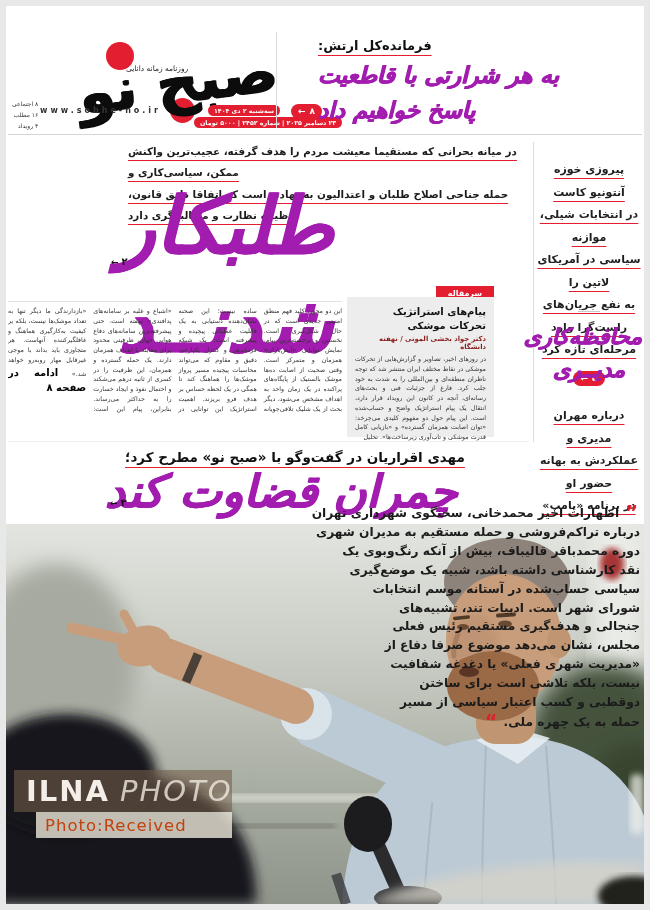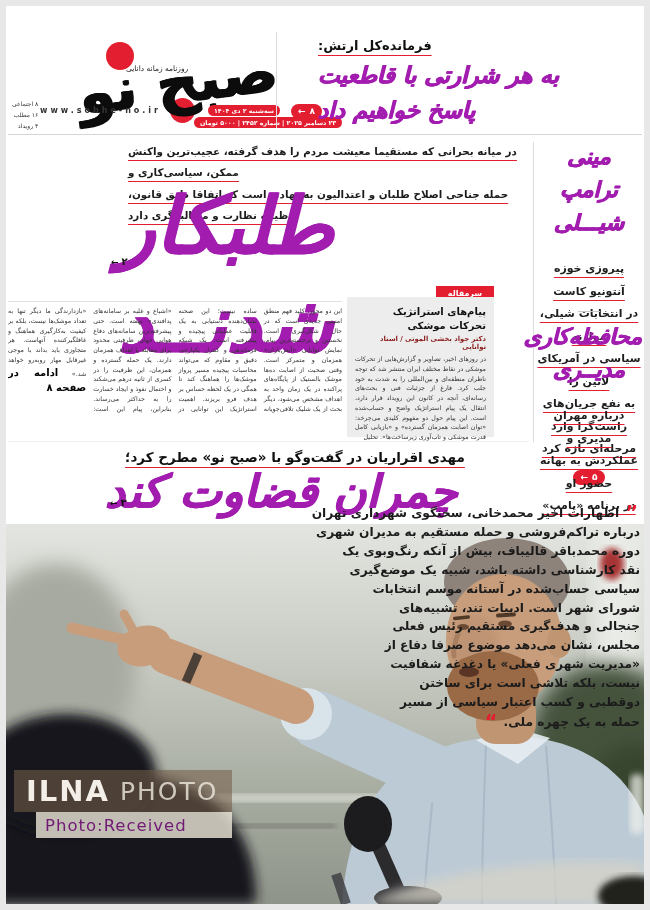--- a/index.html
+++ b/index.html
@@ -62,23 +62,23 @@
   
   .photo{left:6px;top:524px;width:638px;height:380px;overflow:hidden;}
   .quote{left:288px;top:503px;width:352px;font-size:12.2px;font-weight:bold;color:#1b1b1b;
          line-height:1.55;text-align:right;z-index:5;}
   .head-avoid{float:left;width:95px;height:205px;
               shape-outside:polygon(0% 0%, 100% 65%, 100% 100%, 0% 100%);}
   .qmark{color:#e31e30;font-size:19px;font-weight:bold;line-height:1;vertical-align:-2px;padding:0 2px;}
   .wm1{left:14px;top:770px;width:218px;height:42px;background:rgba(118,94,74,0.58);display:flex;align-items:center;
        gap:10px;padding:8px 12px;box-sizing:border-box;direction:ltr;z-index:6;}
   .wm1 .agency{font-size:29px;font-weight:bold;color:#f3efe8;letter-spacing:2px;}
-  .wm1 .label{font-size:25px;color:rgba(242,237,227,0.78);letter-spacing:2px;}
+  .wm1 .label{font-size:29px;color:rgba(242,237,227,0.78);letter-spacing:2px;font-style:italic;}
   .wm2{left:36px;top:812px;width:196px;height:26px;background:rgba(233,227,214,0.82);display:flex;align-items:center;
-       padding:0 9px;box-sizing:border-box;font-size:16.5px;color:#701a75;letter-spacing:1px;direction:ltr;z-index:6;}
+       padding:0 9px;box-sizing:border-box;font-size:16.5px;color:#c2410c;letter-spacing:1px;direction:ltr;z-index:6;}
 </style>
 </head>
 <body>
 
 <div class="page">
   <div class="sheet"></div>
 
   <div class="abs logo-dot" style="left:106px;top:42px;width:28px;height:28px;"></div>
   <div class="abs logo-dot" style="left:170px;top:98px;width:25px;height:25px;"></div>
   <div class="abs logo">صبح نو</div>
@@ -107,22 +107,20 @@
 حمله جناحی اصلاح طلبان و اعتدالیون به نهادی است که اتفاقا طبق قانون، وظیفه نظارت و مطالبه‌گری دارد</div>
   <div class="abs lead-headline heavy center">طلبکار شدنــد</div>
   <div class="mini-ref" style="left:111px;top:256px;">
     <span>۲</span>
     <span class="arr">←</span>
   </div>
 
   <div class="abs rule-v" style="left:533px;top:142px;height:300px;"></div>
 
   <div class="side-story" style="top:140px;">
-    <div class="side-headline heavy preline">مینی ترامپ
-شیـــلی</div>
     <div class="side-deck preline redline">پیروزی خوزه آنتونیو کاست
 در انتخابات شیلی، موازنه
 سیاسی در آمریکای لاتین را
 به نفع جریان‌های راست‌گرا وارد
 مرحله‌ای تازه کرد</div>
     <div class="pill">
       <span class="num">۵</span>
       <span class="arr">←</span>
     </div>
   </div>
@@ -137,21 +135,21 @@
 در برنامه «پامپ»</div>
     <div class="pill">
       <span class="num">۷و۶</span>
       <span class="arr">←</span>
     </div>
   </div>
 
   <div class="abs edit-tab">سرمقاله</div>
   <div class="abs edit-box">
     <div class="edit-title">پیام‌های استراتژیک تحرکات موشکی</div>
-    <div class="edit-byline">دکتر جواد بخشی الموتی / استاد توانایی</div>
+    <div class="edit-byline">دکتر جواد بخشی الموتی / نهفته دانشگاه</div>
     <div class="edit-leadcol">در روزهای اخیر، تصاویر و گزارش‌هایی از تحرکات موشکی در نقاط مختلف ایران منتشر شد که توجه ناظران منطقه‌ای و بین‌المللی را به شدت به خود جلب کرد. فارغ از جزئیات فنی و بحث‌های رسانه‌ای، آنچه در کانون این رویداد قرار دارد، انتقال یک پیام استراتژیک واضح و حساب‌شده است. این پیام حول دو مفهوم کلیدی می‌چرخد: «توان اصابت همزمان گسترده» و «بازیابی کامل قدرت موشکی و تاب‌آوری زیرساخت‌ها». تحلیل</div>
   </div>
   <div class="abs rule-h" style="left:8px;top:301px;width:334px;background:#e2e2e2;"></div>
   <div class="abs edit-cols">
     <span>این دو محور، کلید فهم منطق امنیتی جدیدی است که در حال شکل‌گیری است. نخستین و برجسته‌ترین پیام، نمایش توانایی «آتش‌باران» همزمان و متمرکز است. وقتی صحبت از اصابت ده‌ها موشک بالستیک از پایگاه‌های پراکنده در یک زمان واحد به اهداف مشخص می‌شود، دیگر بحث از یک شلیک تلافی‌جویانه ساده نیست؛ این صحنه نشان‌دهنده دستیابی به یک قابلیت عملیاتی پیچیده و پیشرفته است: یک شبکه فرماندهی و کنترل یکپارچه، دقیق و مقاوم که می‌تواند محاسبات پیچیده مسیر پرواز موشک‌ها را هماهنگ کند تا همگی در یک لحظه حساس بر هدف فرو بریزند. اهمیت استراتژیک این توانایی در «اشباع و غلبه بر سامانه‌های پدافندی» نهفته است. حتی پیشرفته‌ترین سامانه‌های دفاع هوایی جهان، ظرفیتی محدود برای مقابله با اهداف همزمان دارند. یک حمله گسترده و همزمان، این ظرفیت را در کسری از ثانیه درهم می‌شکند و احتمال نفوذ و ایجاد خسارت را به حداکثر می‌رساند. بنابراین، پیام این است: «بازدارندگی ما دیگر تنها به تعداد موشک‌ها نیست، بلکه بر کیفیت به‌کارگیری هماهنگ و غافلگیرکننده آنهاست. هر متجاوزی باید بداند با موجی غیرقابل مهار روبه‌رو خواهد شد.» </span>
     <strong>ادامه در صفحه ۸</strong>
   </div>
   <div class="abs rule-h" style="left:8px;top:441px;width:521px;background:#efefef;"></div>
 
   <div class="abs int-kicker center redline">مهدی اقراریان در گفت‌وگو با «صبح نو» مطرح کرد؛</div>

